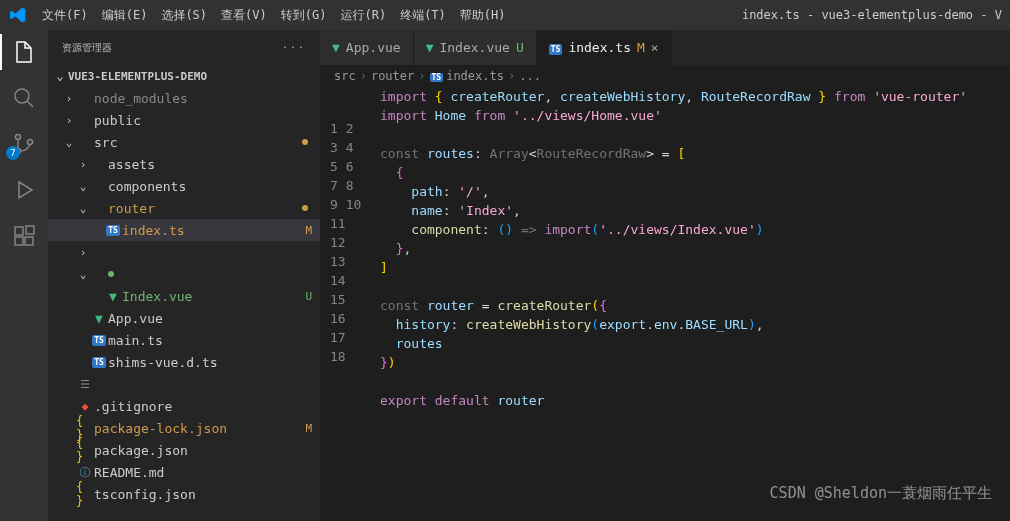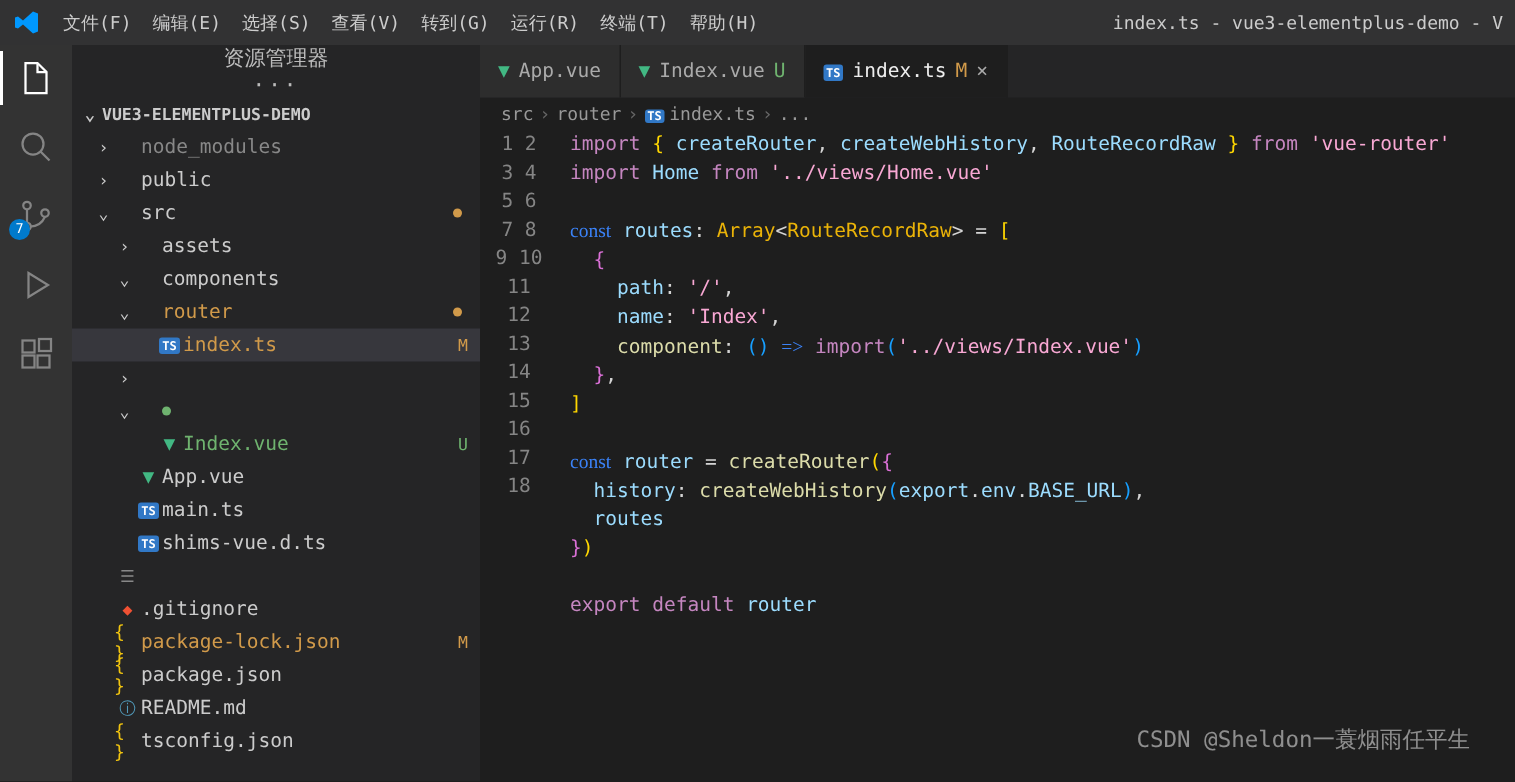--- a/index.html
+++ b/index.html
@@ -9,21 +9,21 @@
 .menu { display:flex; }
 .menu span { padding:0 7px; cursor:pointer; }
 .title-text { margin-left:auto; padding-right:8px; color:#ccc; }
 .main { display:flex; height:491px; }
 .activity { width:48px; background:#333333; display:flex; flex-direction:column; align-items:center; padding-top:8px; gap:18px; }
 .activity .aicon { width:28px; height:28px; display:flex; align-items:center; justify-content:center; cursor:pointer; position:relative; color:#858585; }
 .activity .aicon.active { color:#fff; }
 .activity .aicon.active::before { content:""; position:absolute; left:-10px; top:-4px; width:2px; height:36px; background:#fff; }
 .badge { position:absolute; bottom:-2px; left:-4px; background:#007acc; color:#fff; border-radius:8px; font-size:9px; min-width:14px; height:14px; display:flex; align-items:center; justify-content:center; }
 .sidebar { width:272px; background:#252526; display:flex; flex-direction:column; }
-.side-title { height:35px; display:flex; align-items:center; padding:0 14px; font-size:14px; color:#bbb; justify-content:space-between;flex-direction:column; }
+.side-title { height:35px; display:flex; align-items:center; padding:0 14px; font-size:10px; color:#bbb; justify-content:space-between; }
 .side-title .dots { letter-spacing:2px; cursor:pointer; }
 .proj-title { height:22px; display:flex; align-items:center; padding-left:4px; font-size:11px; font-weight:bold; color:#ccc; cursor:pointer; }
 .proj-title .chev { width:16px; text-align:center; font-size:12px; }
 .tree { font-size:13px; }
 .row { height:22px; display:flex; align-items:center; cursor:pointer; padding-right:8px; }
 .row.selected { background:#37373d; }
 .row .chev { width:14px; font-size:11px; color:#ccc; text-align:center; }
 .row .ficon { width:18px; display:flex; justify-content:center; }
 .row .label { flex:1; white-space:nowrap; overflow:hidden; text-overflow:ellipsis; }
 .row .status { font-size:11px; margin-left:4px; }
@@ -32,24 +32,24 @@
 .c-mod { color:#d19a4a; }
 .c-new { color:#6fb36f; }
 .c-dim { color:#888; }
 .editor { flex:1; background:#1e1e1e; display:flex; flex-direction:column; }
 .tabs { height:35px; background:#252526; display:flex; }
 .tab { display:flex; align-items:center; padding:0 12px; font-size:13px; color:#aaa; border-right:1px solid #1e1e1e; cursor:pointer; background:#2d2d2d; gap:6px; }
 .tab.active { background:#1e1e1e; color:#eee; }
 .tab .close { font-size:13px; color:#aaa; cursor:pointer; }
 .crumb { height:22px; display:flex; align-items:center; padding-left:14px; font-size:12px; color:#999; gap:4px; }
 .code { flex:1; display:flex; font-family:Consolas,monospace; font-size:13px; line-height:19px; overflow:hidden; }
-.gutter { text-align:center; color:#858585; padding:0 18px 0 10px; width:60px; }
+.gutter { text-align:left; color:#858585; padding:0 18px 0 10px; width:60px;margin-top:32px; }
 .codelines { flex:1; white-space:pre; color:#d4d4d4; }
-.k-purple{color:#c586c0;} .k-blue{color:#3b82f6;font-family:Liberation Serif, serif;} .k-cyan{color:#9cdcfe;} .k-type{color:#eab308;} .k-fn{color:#dcdcaa;} .k-str{color:#f9a8d4;} .k-brace{color:#ffd700;} .k-pbrace{color:#da70d6;} .k-bbrace{color:#179fff;}
-.watermark { position:absolute; right:30px; bottom:18px; font-size:15px; color:rgba(255,255,255,0.5); }
+.k-purple{color:#c586c0;} .k-blue{color:#737373;} .k-cyan{color:#9cdcfe;} .k-type{color:#737373;} .k-fn{color:#dcdcaa;} .k-str{color:#f9a8d4;} .k-brace{color:#ffd700;} .k-pbrace{color:#da70d6;} .k-bbrace{color:#179fff;}
+.watermark { position:absolute; right:18px; bottom:18px; font-size:15px; color:rgba(255,255,255,0.5); }
 svg { display:block; }
 </style>
 </head>
 <body>
 
 <div class="titlebar">
   <div class="logo">
     <svg width="16" height="16" viewBox="0 0 24 24">
         <path fill="#0098ff" d="M23 3l-5-2-10 9-5-4-3 1v10l3 1 5-4 10 9 5-2z"></path>
       </svg>

